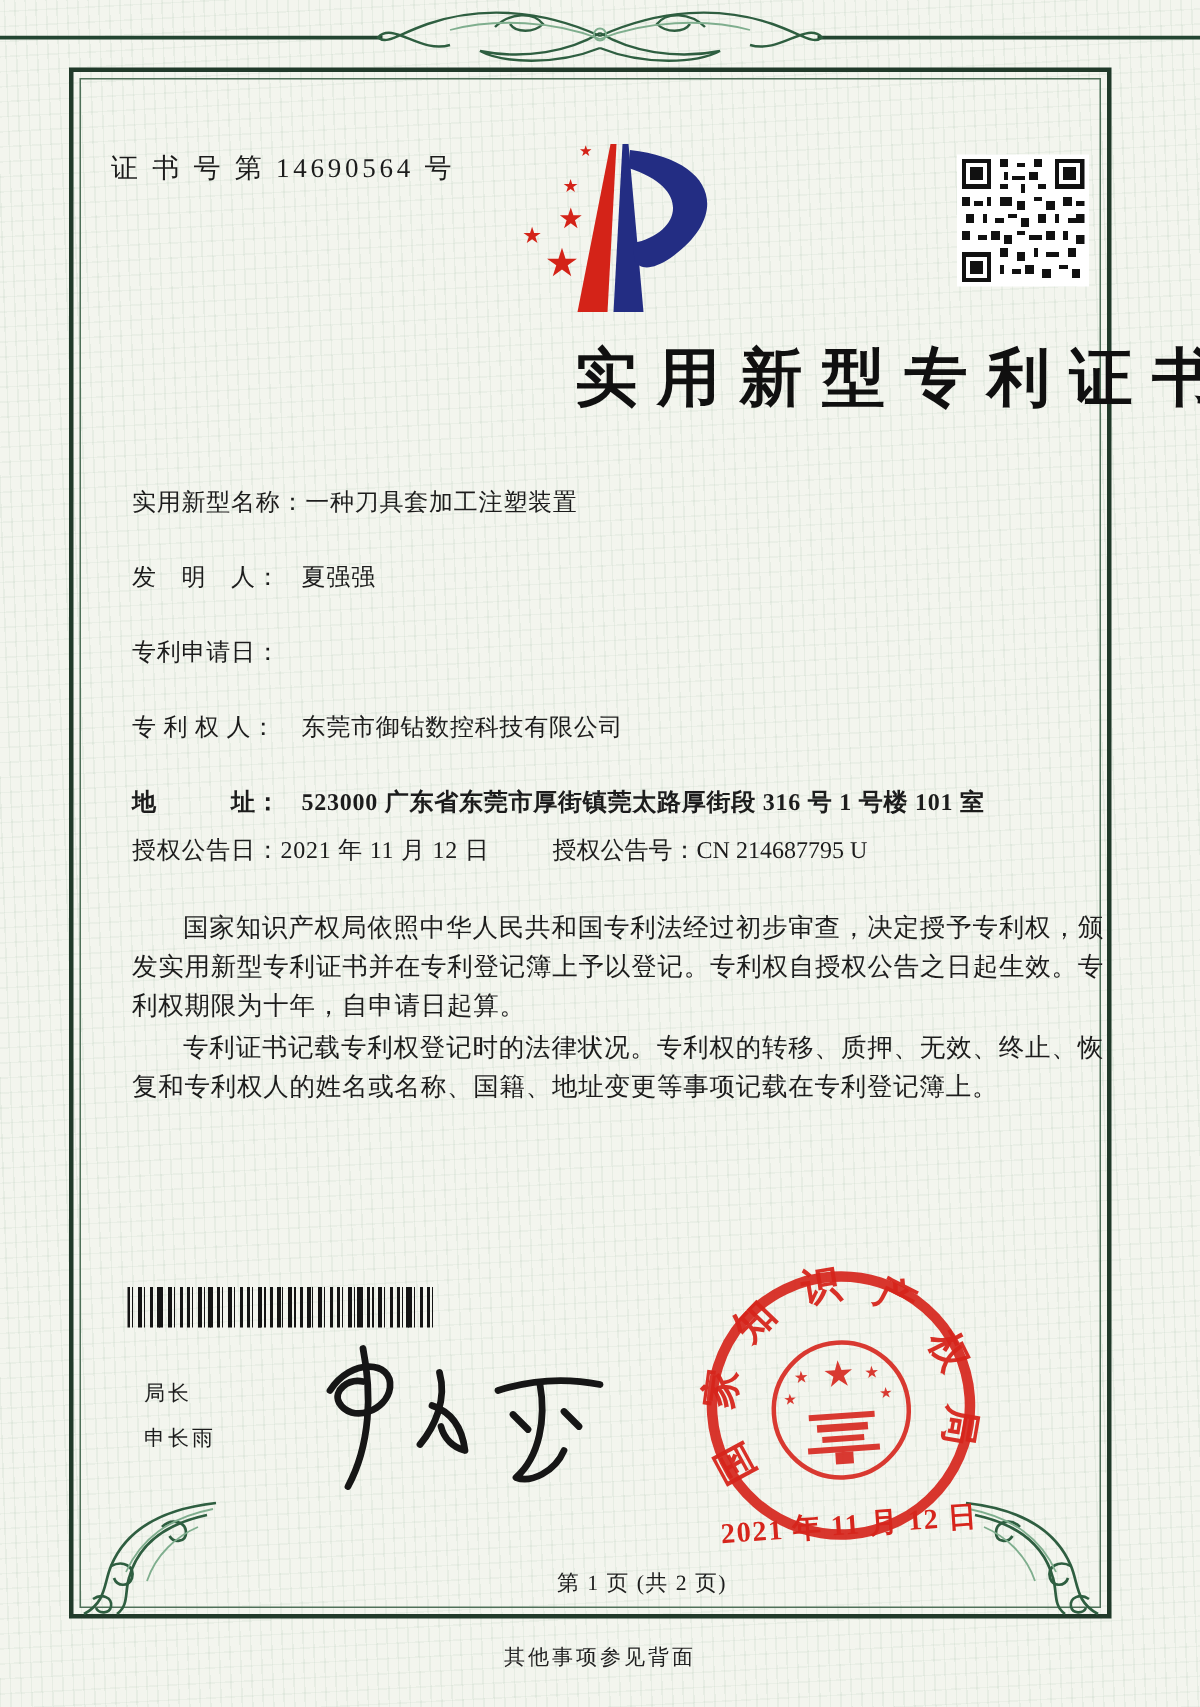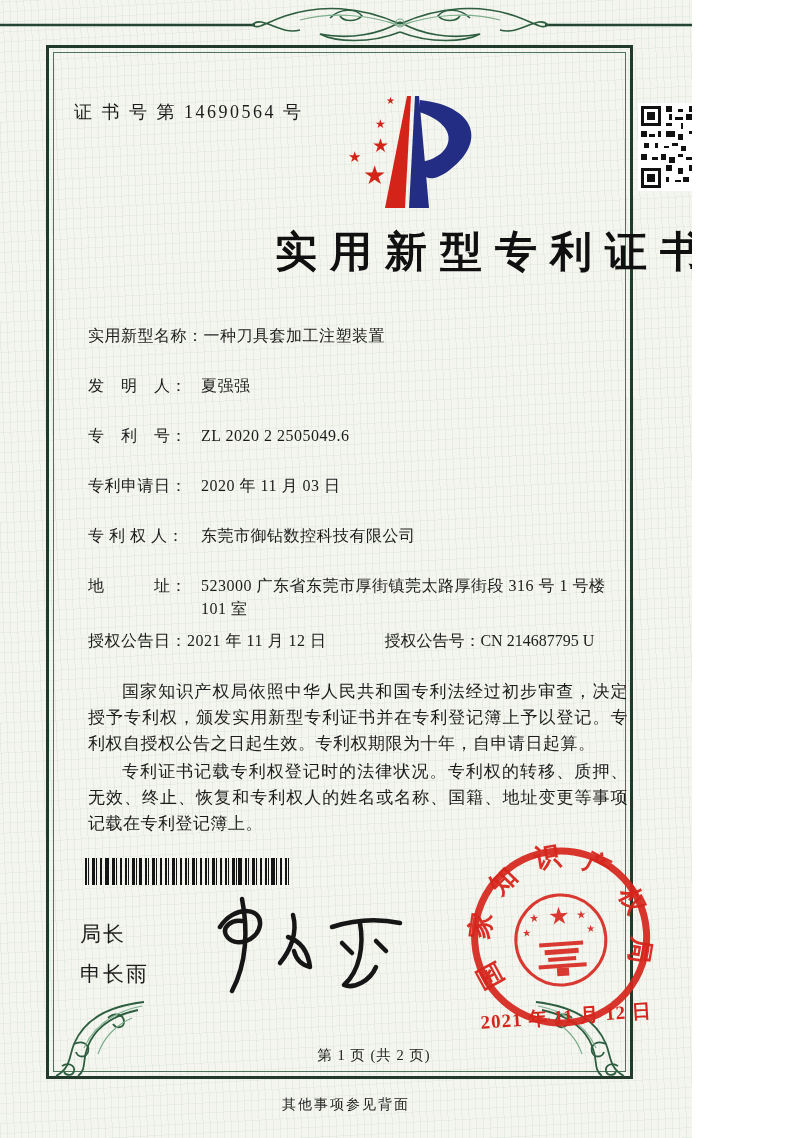--- a/index.html
+++ b/index.html
@@ -1,45 +1,45 @@
 <!DOCTYPE html>
 <html><head>
 <meta charset="utf-8">
 <style>
   html,body{margin:0;padding:0;}
   .page{
-    position:relative; width:692px; height:1138px; overflow:hidden;
+    position:relative; width:800px; height:1138px; overflow:hidden;
     background-color:#f3f5ee;
     background-image:
       repeating-linear-gradient(88deg, rgba(125,165,135,0.10) 0 1px, rgba(0,0,0,0) 1px 7px),
       repeating-linear-gradient(-3deg, rgba(125,165,135,0.08) 0 1px, rgba(0,0,0,0) 1px 10px);
     font-family:"Liberation Serif","DejaVu Serif",serif;
     color:#1c1c1c;
   }
   .frame-outer{position:absolute; left:46px; top:45px; right:59px; bottom:59px; border:3px solid #213a2a;}
   .frame-inner{position:absolute; left:53px; top:52px; right:66px; bottom:66px; border:1px solid #4f7059;}
   .cert-no{position:absolute; left:74px; top:100px; font-size:18px; letter-spacing:2.5px; font-weight:500;}
   .logo{position:absolute; left:323px; top:90px;}
   .qr{position:absolute; left:638px; top:103px; background:#fff; padding:3px;}
   .title{position:absolute; left:0; top:224px; width:100%; text-align:right;
          font-size:42px; font-weight:bold; letter-spacing:13px; color:#101010;margin-left:23px;}
   .content{position:absolute; left:88px; top:324px; right:64px;}
   .row{margin-bottom:27px; font-size:16px; line-height:23px; display:flex;}
   .row .lab{flex:0 0 113px; white-space:pre; letter-spacing:0.5px;}
   .row .val{flex:1; letter-spacing:0.5px;}
-  .row.address{margin-bottom:9px;}
+  .row.address{margin-bottom:9px;font-weight:bold;}
   .row.grant{display:block;}
-  .row.grant .pair2{margin-left:58px;}
+  .row.grant .pair2{margin-left:42px;}
   .paras{margin-top:14px; font-size:17px; line-height:26px; text-align:justify;}
   .paras p{margin:0 0 2px 0; text-indent:2em; letter-spacing:0.5px;}
   .barcode{position:absolute; left:85px; top:858px; width:206px; height:27px;
     background-image:
       repeating-linear-gradient(90deg,#141414 0 2px,rgba(0,0,0,0) 2px 3px,#141414 3px 4px,rgba(0,0,0,0) 4px 7px,#141414 7px 10px,rgba(0,0,0,0) 10px 11px,#141414 11px 12px,rgba(0,0,0,0) 12px 15px,#141414 15px 17px,rgba(0,0,0,0) 17px 20px),
       repeating-linear-gradient(90deg,rgba(0,0,0,0) 0 21px,#141414 21px 23px,rgba(0,0,0,0) 23px 33px);}
-  .signer{position:absolute; left:80px; top:920px; font-size:21px; letter-spacing:2px;font-family:Liberation Serif, serif;}
+  .signer{position:absolute; left:96px; top:920px; font-size:14px; letter-spacing:2px;font-family:Liberation Serif, serif;}
   .signer div{margin-bottom:12px;}
   .signature{position:absolute; left:192px; top:893px;}
   .seal{position:absolute; left:450px; top:840px; width:222px; height:204px; transform:rotate(-4deg);}
   .seal-date{position:absolute; left:0; top:164px; width:100%; text-align:center;
              font-size:19px; font-weight:bold; color:#d6251c; letter-spacing:1px; font-family:"Liberation Serif",serif;}
   .page-footer{position:absolute; left:0; top:1046px; width:100%; text-align:center; font-size:14.5px; letter-spacing:1px;padding-left:28px;}
   .back-note{position:absolute; left:0; top:1096px; width:100%; text-align:center; font-size:14px; letter-spacing:2px; color:#222;}
   .orn-top{position:absolute; left:0; top:0;}
   .orn-bl{position:absolute; left:48px; top:996px;}
   .orn-br{position:absolute; right:60px; top:996px; transform:scaleX(-1);}
@@ -178,26 +178,21 @@
   <div class="content">
     <div class="row">
       <span class="lab">实用新型名称：</span>
       <span class="val">一种刀具套加工注塑装置</span>
     </div>
     <div class="row">
       <span class="lab">发　明　人：</span>
       <span class="val">夏强强</span>
     </div>
     <div class="row">
-      <span class="lab">专　利　号：</span>
-      <span class="val">ZL 2020 2 2505049.6</span>
-    </div>
-    <div class="row">
       <span class="lab">专利申请日：</span>
-      <span class="val">2020 年 11 月 03 日</span>
     </div>
     <div class="row">
       <span class="lab">专 利 权 人：</span>
       <span class="val">东莞市御钻数控科技有限公司</span>
     </div>
     <div class="row address">
       <span class="lab">地　　　址：</span>
       <span class="val">523000 广东省东莞市厚街镇莞太路厚街段 316 号 1 号楼 101 室</span>
     </div>
     <div class="row grant">

